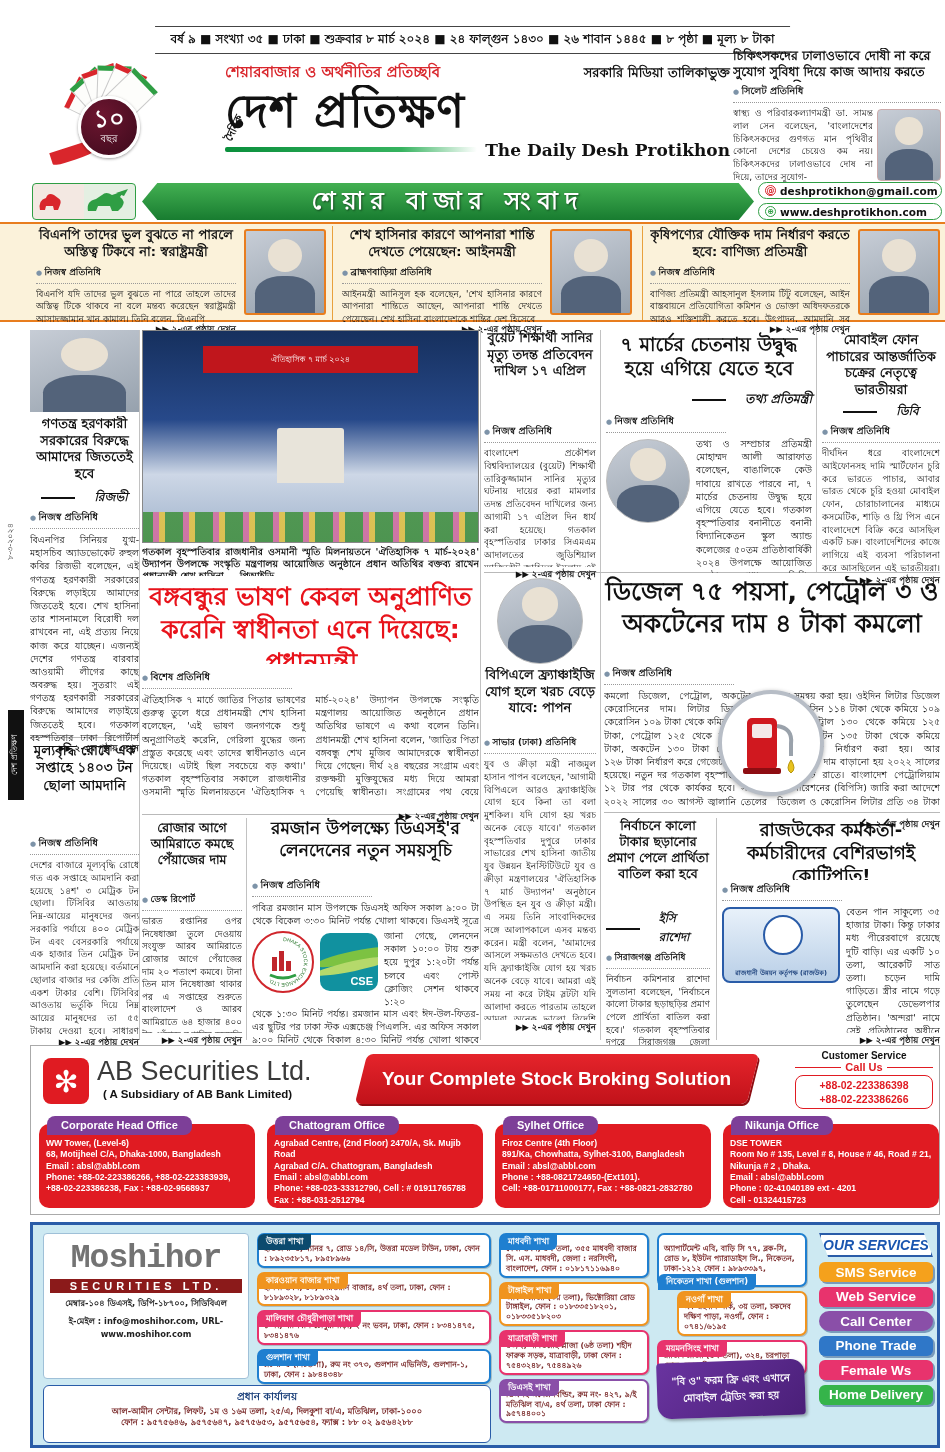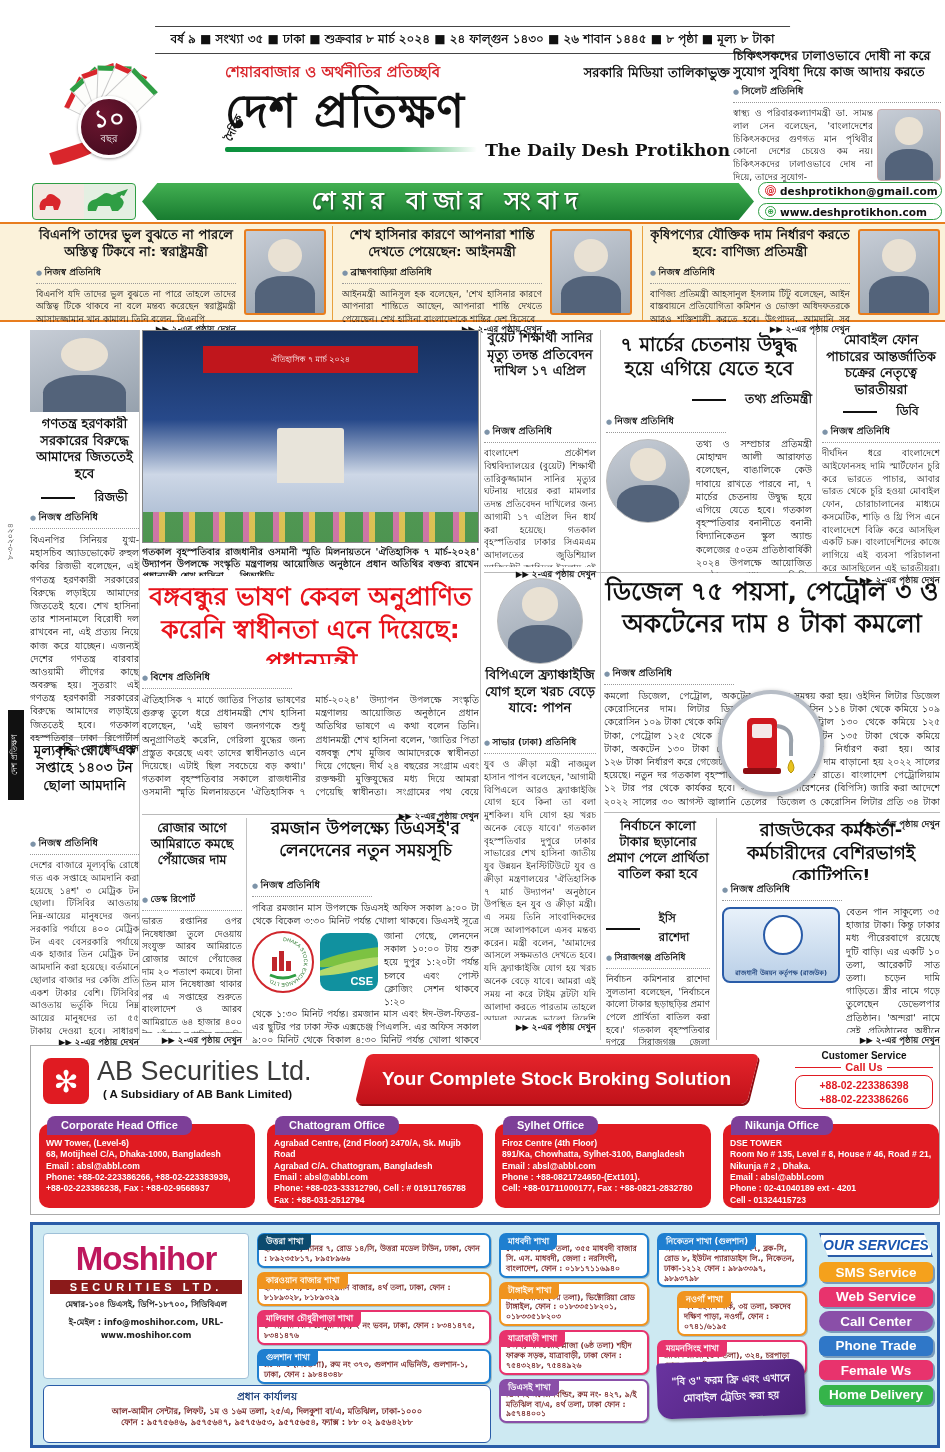--- a/index.html
+++ b/index.html
@@ -31,21 +31,21 @@
   .underrow { display:flex; align-items:center; gap:8px; margin-top:2px; }
   .greenbar { height:5px; flex:1; background:linear-gradient(90deg,#0a8f3c,#36b35f 70%,rgba(54,179,95,0)); border-radius:2px; }
   .eng-sub { font-family:"DejaVu Serif","Liberation Serif",serif; font-weight:bold; font-size:17px; white-space:nowrap; }
 
   
   .headline { font-weight:bold; text-align:center; line-height:1.28; overflow:hidden; }
   .byline { font-size:9.5px; font-weight:bold; padding:2px 0 3px; border-bottom:1px dotted #999; margin-bottom:4px; }
   .byline::before { content:"● "; color:#7d93a8; font-size:7px; }
   .bodytxt { font-size:9.3px; line-height:1.42; text-align:justify; overflow:hidden; }
   .jump { display:block; text-align:right; font-weight:bold; font-size:8.6px; margin-top:1px; }
-  .attrib { display:flex; align-items:center; justify-content:center; gap:19px; font-weight:bold; }
+  .attrib { display:flex; align-items:center; justify-content:center; gap:19px; font-weight:bold;font-style:italic; }
   .attrib .dash { display:inline-block; width:34px; border-top:2px solid #111; }
   .ph { background:linear-gradient(160deg,#c7cdd6,#96a1ad); position:relative; overflow:hidden; }
   .ph::before { content:""; position:absolute; width:44%; height:40%; left:28%; top:10%; background:#e9e1d3; border-radius:50%; }
   .ph::after { content:""; position:absolute; width:76%; height:46%; left:12%; top:55%; background:#53637a; border-radius:46% 46% 0 0; }
   .round { border-radius:50%; }
 
   
   .health { left:733px; top:48px; width:208px; }
   .health .headline { font-size:12.5px; text-align:left; height:34px; }
   .health .bodytxt { font-size:9px; height:78px; }
@@ -100,21 +100,21 @@
   .ab-cs .t1 { font-size:10px; font-weight:bold; }
   .ab-cs .t2 { font-size:11px; font-weight:bold; color:#e01b22; display:flex; align-items:center; gap:4px; justify-content:center; }
   .ab-cs .t2::before,.ab-cs .t2::after { content:""; flex:1; border-top:1px solid #e01b22; }
   .ab-phones { border:1.5px solid #e01b22; border-radius:8px; margin-top:2px; padding:2px 2px; color:#e01b22; font-weight:bold; font-size:10.5px; line-height:1.35; }
   .office { position:absolute; top:78px; width:216px; height:84px; background:#e01b22; border-radius:10px; color:#fff; padding:14px 7px 4px; font-size:8.6px; line-height:1.32; font-family:"Liberation Sans",sans-serif; font-weight:bold; }
   .office .opill { position:absolute; top:-8px; left:8px; background:#7d3f98; border-radius:8px 8px 8px 0; padding:2px 14px; font-size:11px; white-space:nowrap; }
 
   
   .mo { left:30px; top:1222px; width:910px; height:226px; border:3px solid #2a5ca8; background:#cde9f2; }
   .mo-logo { position:absolute; left:10px; top:8px; width:206px; height:146px; background:#fff; border:1px solid #9fc0d8; border-radius:4px; padding:6px; text-align:center; }
-  .mo-brand { color:#be185d; font-size:33px; font-weight:bold; font-family:Liberation Sans, sans-serif; letter-spacing:-1px; }
+  .mo-brand { color:#737373; font-size:33px; font-weight:bold; font-family:Liberation Mono, monospace; letter-spacing:-1px; }
   .mo-bar { background:#8b1a1a; color:#fff; font-size:11px; letter-spacing:4px; font-weight:bold; margin-top:2px; padding:1px 0; font-family:"Liberation Sans",sans-serif; }
   .mo-line { font-size:8.3px; margin-top:4px; color:#222; font-weight:bold; }
   .mo-ho { position:absolute; left:10px; top:160px; width:448px; height:58px; background:#fff; border:1.5px solid #2a5ca8; border-radius:6px; padding:3px 6px; text-align:center; }
   .mo-ho .t { font-size:10.5px; font-weight:bold; color:#1a3f7a; }
   .mo-ho .l { font-size:8.3px; color:#7a2a2a; line-height:1.35; font-weight:bold; }
   .branch { position:relative; background:#fff; border:2px solid #888; border-radius:7px; padding:9px 5px 2px; margin-bottom:4px; box-shadow:1px 1px 0 rgba(0,0,0,.18); }
   .branch .bh { position:absolute; top:-1px; left:-1px; color:#fff; font-size:8.3px; font-weight:bold; padding:1px 8px; border-radius:6px 0 6px 0; white-space:nowrap; }
   .branch .ba { font-size:7.7px; color:#7a2a2a; line-height:1.28; font-weight:bold; }
   .bcol1 { position:absolute; left:224px; top:8px; width:234px; }
   .bcol2 { position:absolute; left:466px; top:8px; width:150px; }
@@ -483,21 +483,21 @@
         <p class="ba">৪০/২, সমিউল্লাহ প্লাজা (৬ষ্ঠ তলা) শহীদ ফারুক সড়ক, যাত্রাবাড়ী, ঢাকা ফোন : ৭৫৪৩২৪৮, ৭৫৪৪৯২৬</p>
       </div>
       <div class="branch" style="border-color: rgb(138, 79, 168);">
         <span class="bh" style="background: rgb(138, 79, 168);">ডিএসই শাখা</span>
         <p class="ba">ডিএসই এনেক্স বিল্ডিং, রুম নং- ৪২৭, ৯/ই মতিঝিল বা/এ, ৪র্থ তলা, ঢাকা ফোন : ৯৫৭৪৪০০১</p>
       </div>
     </div>
 
     <div class="bcol3">
       <div class="branch" style="border-color: rgb(31, 127, 208);">
-        <span class="bh" style="background: rgb(31, 127, 208);">নিকেতন শাখা (গুলশান)</span>
+        <span class="bh" style="background: rgb(31, 127, 208); margin-top: 40px;">নিকেতন শাখা (গুলশান)</span>
         <p class="ba">অ্যাপার্টমেন্ট এবি, বাড়ি সি ৭৭, ব্লক-সি, রোড ৮, ইউটন প্যারাডাইস লি., নিকেতন, ঢাকা-১২১২ ফোন : ৯৮৯৩৩৯৭, ৯৮৯৩৭৯৮</p>
       </div>
       <div class="branch" style="border-color: rgb(240, 148, 31); margin-left: 20px;">
         <span class="bh" style="background: rgb(240, 148, 31);">নওগাঁ শাখা</span>
         <p class="ba">এক রহমান পার্ক, ৩য় তলা, চকদেব দক্ষিণ পাড়া, নওগাঁ, ফোন : ০৭৪১/৬১৯৫</p>
       </div>
       <div class="branch" style="border-color: rgb(232, 51, 109);">
         <span class="bh" style="background: rgb(232, 51, 109);">ময়মনসিংহ শাখা</span>
         <p class="ba">রাজিন প্লাজা (৪র্থ তলা), ৩২৪, চরপাড়া মোড়, ময়মনসিংহ, ফোন : ০৯১৬১৮১৫</p>
       </div>

